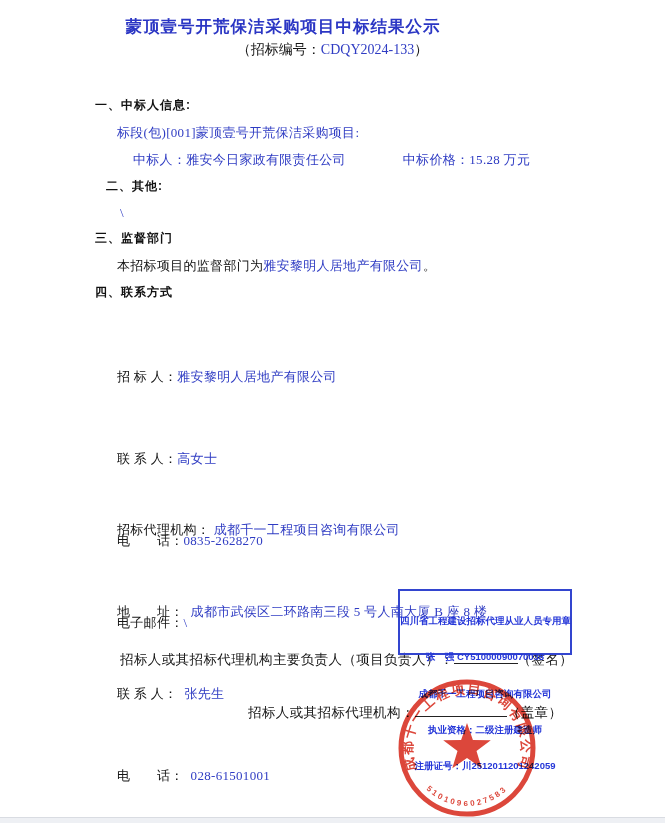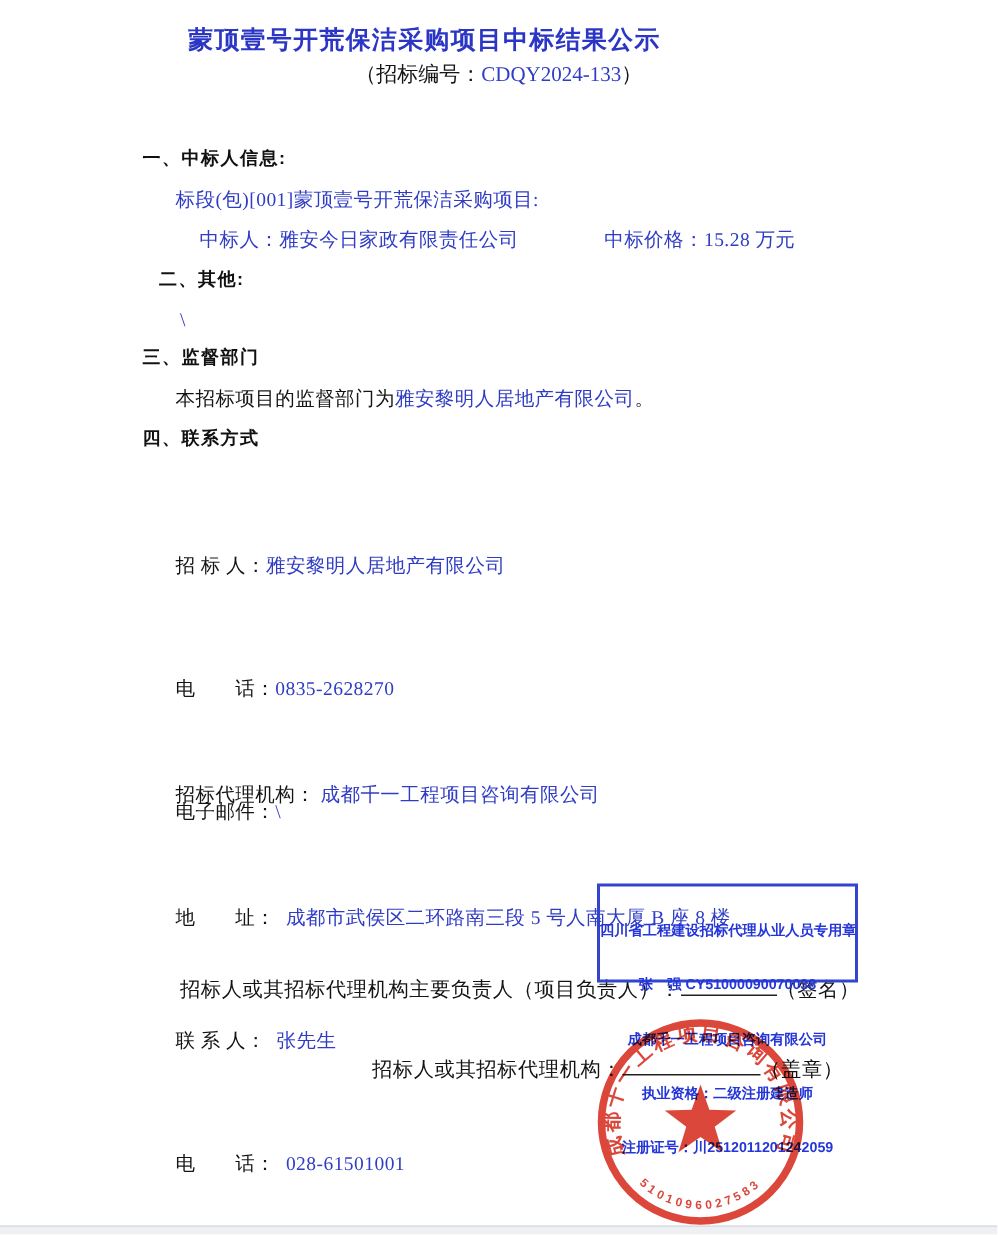--- a/index.html
+++ b/index.html
@@ -44,20 +44,21 @@
   <div class="abs bodyline blue" style="left:120px;top:205px;">\</div>
 
   <div class="abs heading" style="left:95px;top:230px;">三、监督部门</div>
 
   <div class="abs bodyline" style="left:117px;top:257px;"><span class="black">本招标项目的监督部门为</span><span class="blue">雅安黎明人居地产有限公司</span><span class="black">。</span></div>
 
   <div class="abs heading" style="left:95px;top:284px;">四、联系方式</div>
 
   <div class="abs contact-block" style="left:117px;top:308px;">
     <div class="row"><span class="lbl">招 标 人：</span><span class="val">雅安黎明人居地产有限公司</span></div>
+    <div class="row"><span class="lbl">联 系 人：</span><span class="val">高女士</span></div>
     <div class="row"><span class="lbl">电　　话：</span><span class="val">0835-2628270</span></div>
     <div class="row"><span class="lbl">电子邮件：</span><span class="val">\</span></div>
   </div>
 
   <div class="abs contact-block" style="left:117px;top:461px;">
     <div class="row"><span class="lbl">招标代理机构： </span><span class="val">成都千一工程项目咨询有限公司</span></div>
     <div class="row"><span class="lbl">地　　址：  </span><span class="val">成都市武侯区二环路南三段 5 号人南大厦 B 座 8 楼</span></div>
     <div class="row"><span class="lbl">联 系 人：  </span><span class="val">张先生</span></div>
     <div class="row"><span class="lbl">电　　话：  </span><span class="val">028-61501001</span></div>
     

